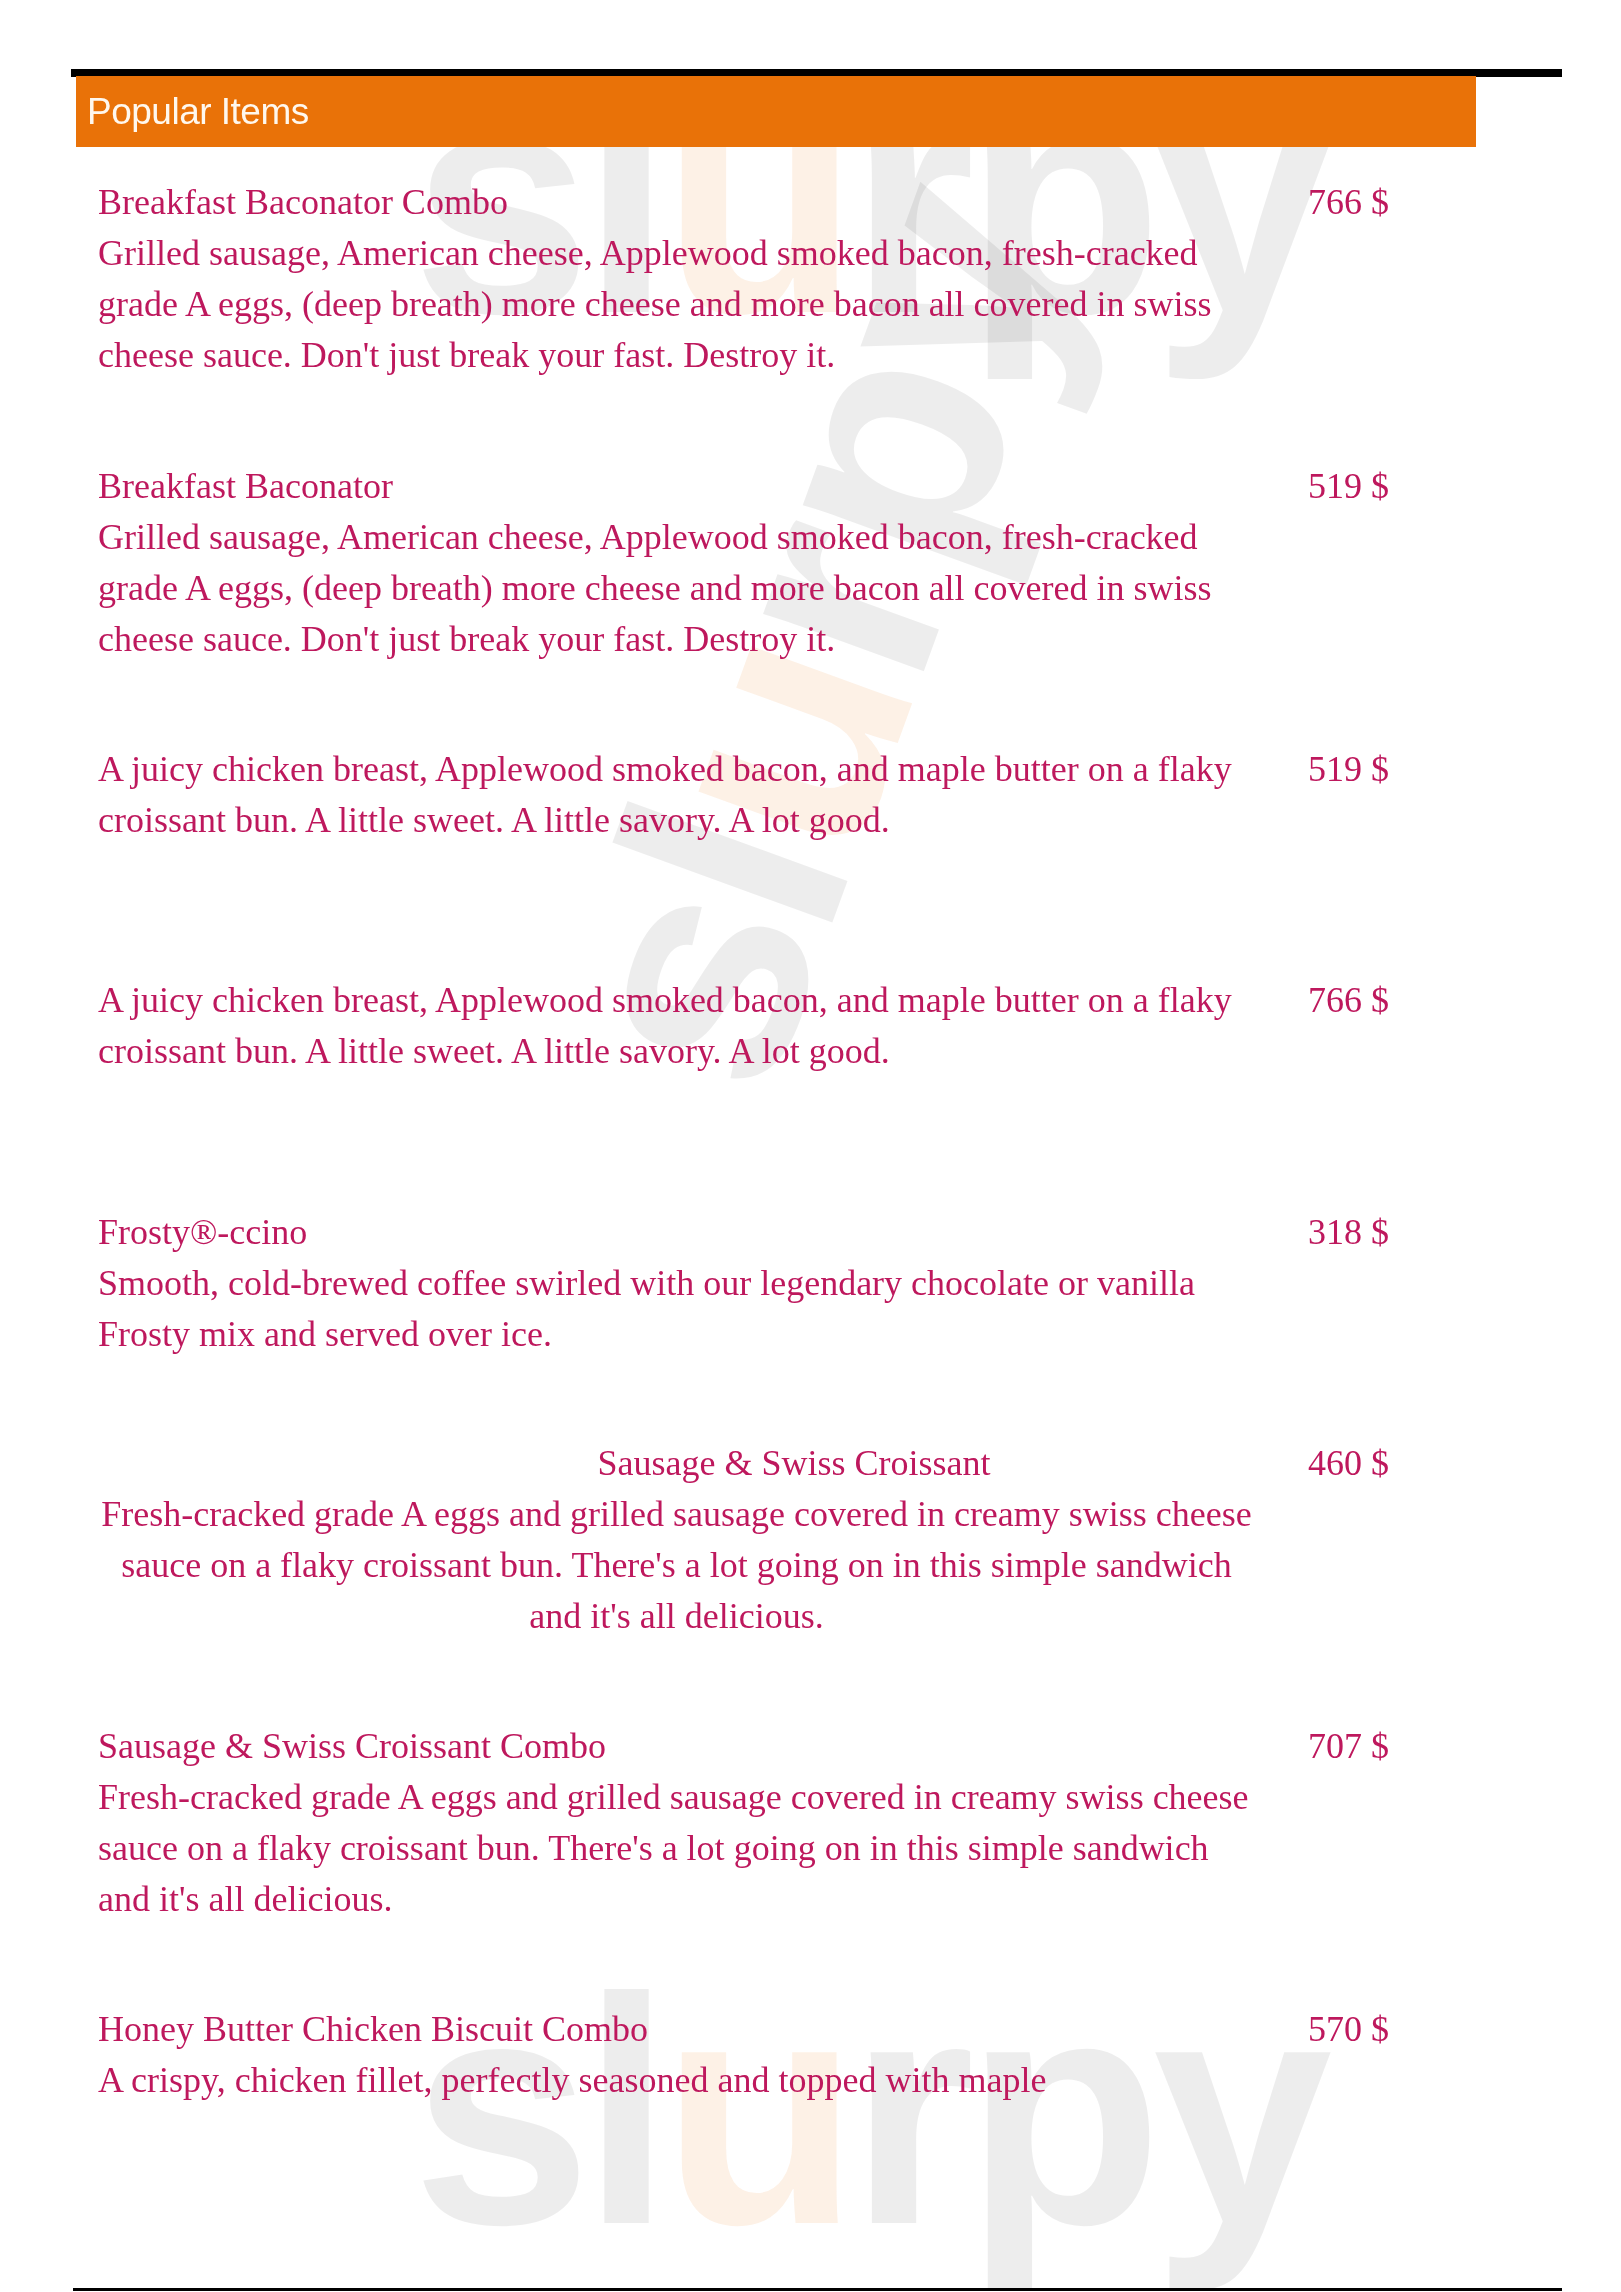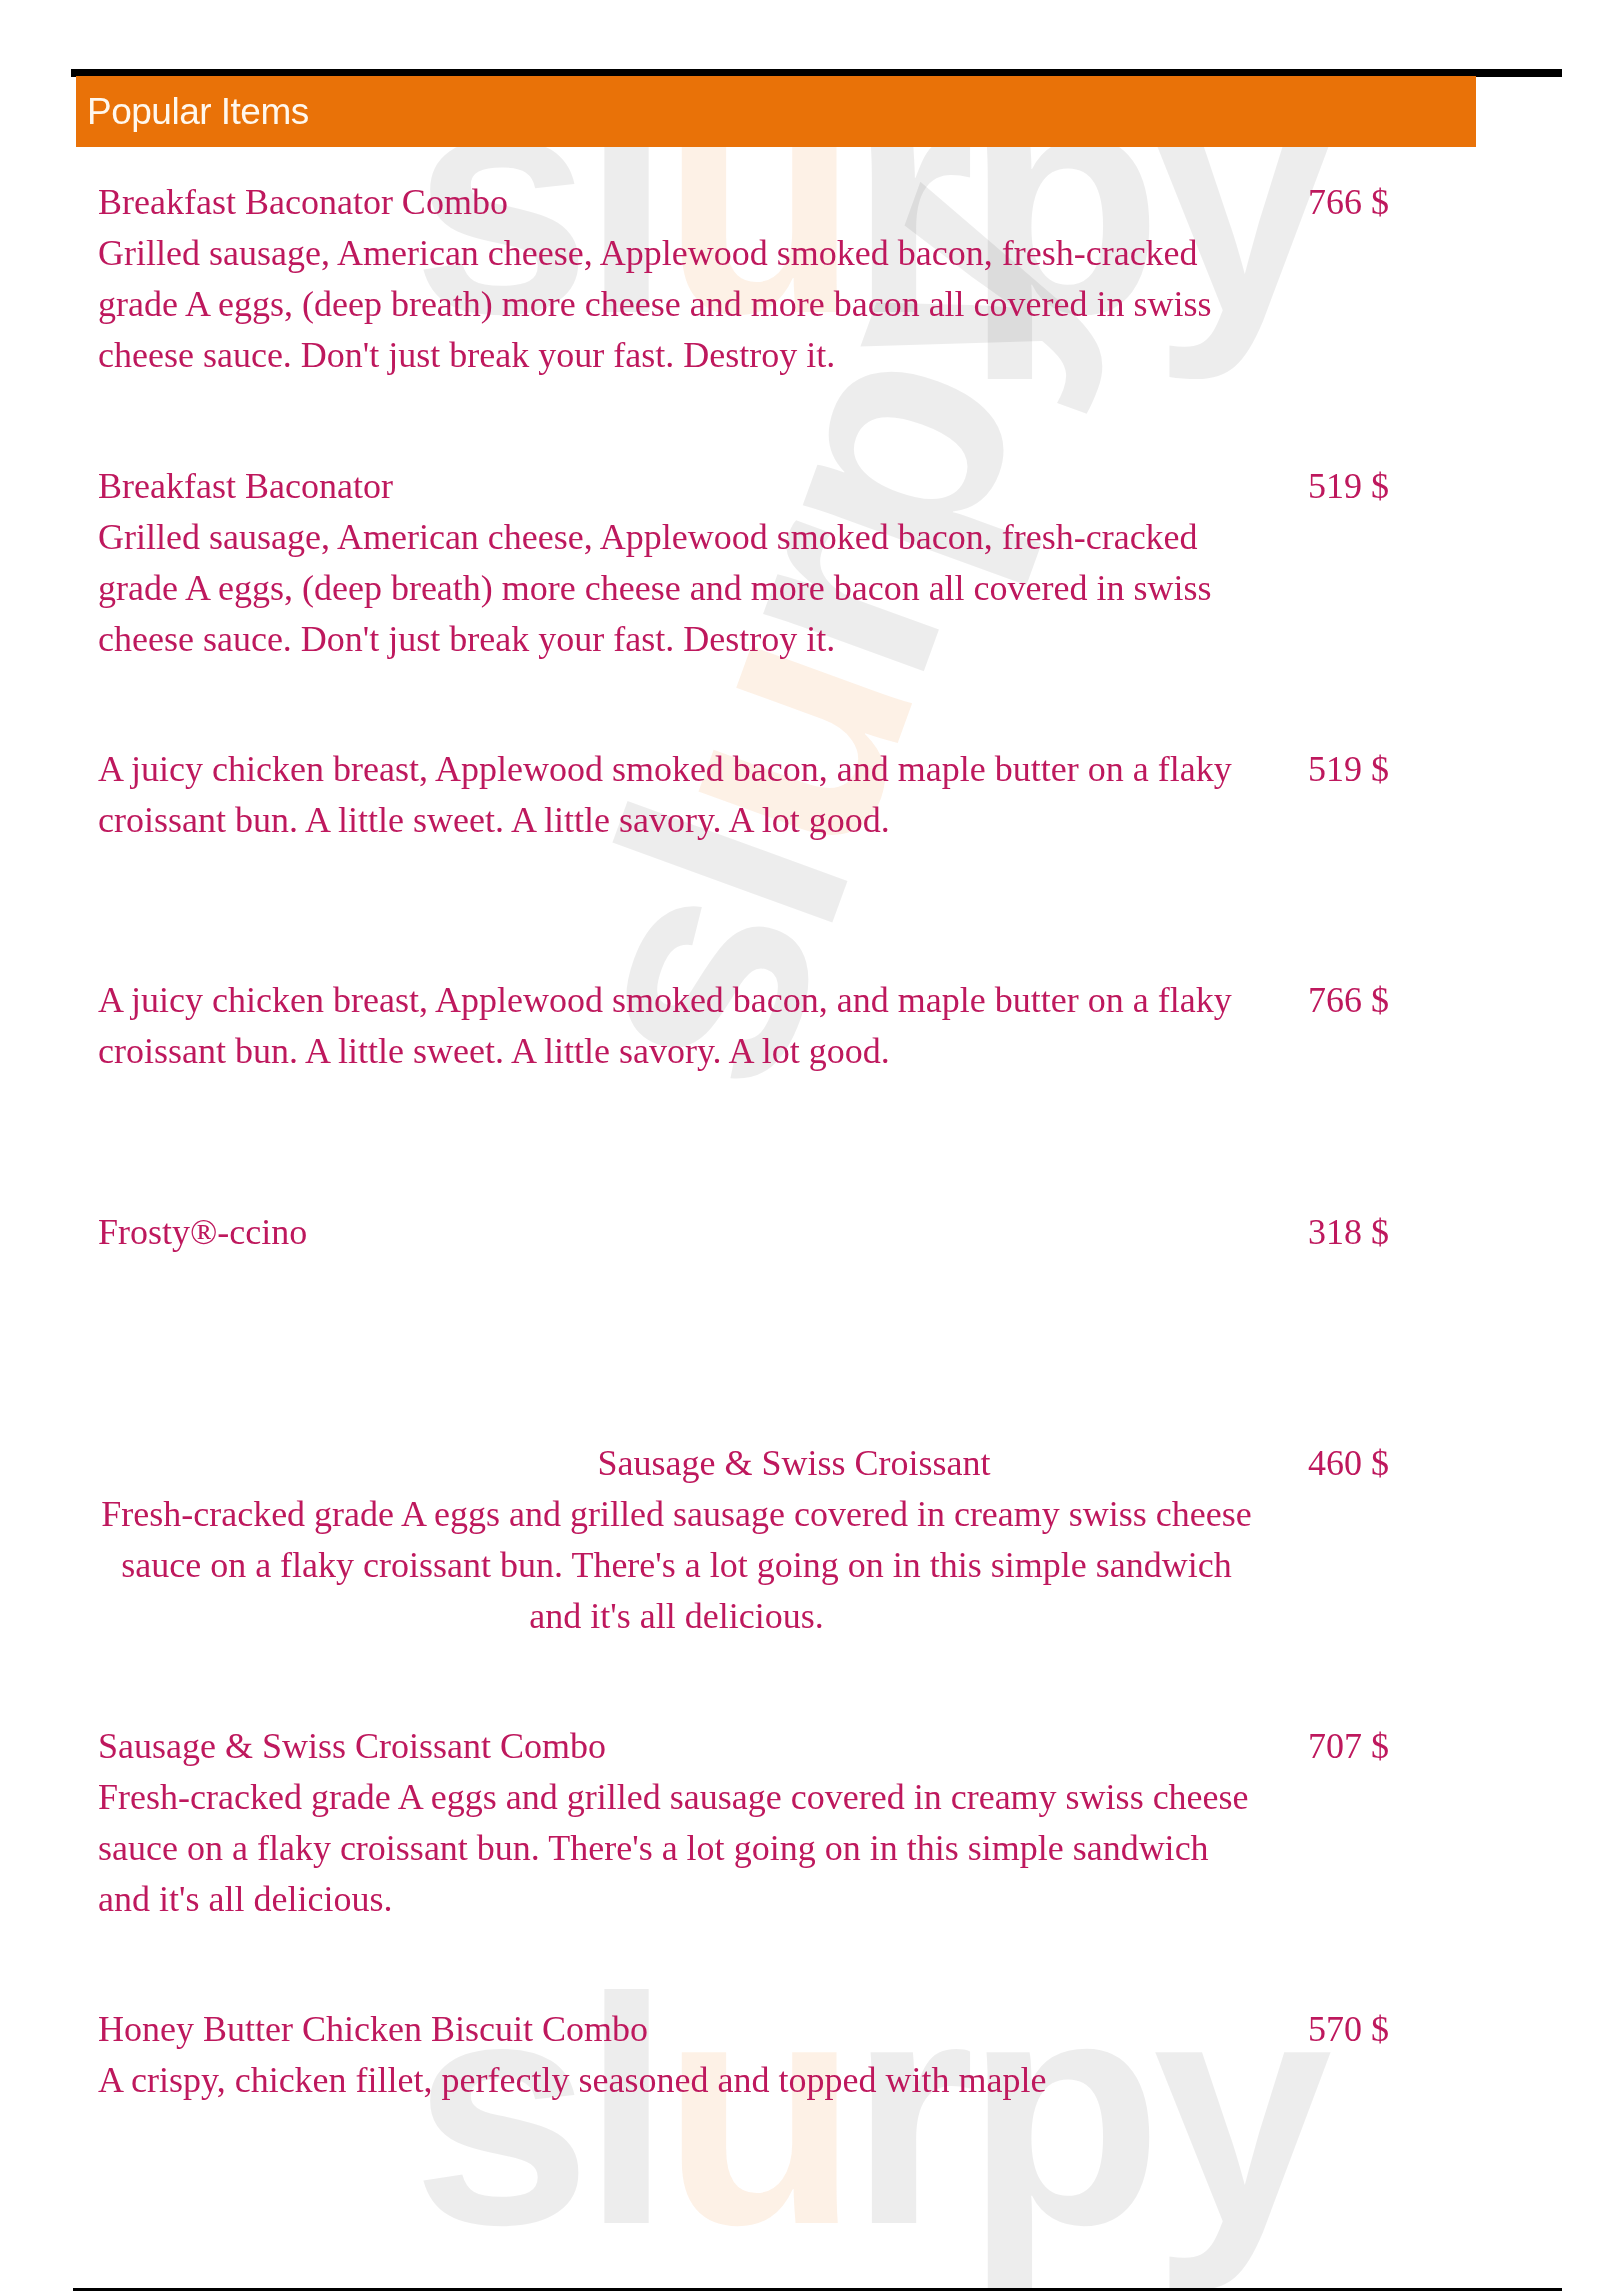--- a/index.html
+++ b/index.html
@@ -50,20 +50,21 @@
   <span class="item-price">519 $</span>
 </div>
 
 <div class="item" style="top:975px;">
   <span class="item-desc">A juicy chicken breast, Applewood smoked bacon, and maple butter on a flaky croissant bun. A little sweet. A little savory. A lot good.</span>
   <span class="item-price">766 $</span>
 </div>
 
 <div class="item" style="top:1207px;">
   <span class="item-name">Frosty®-ccino</span>
+  <span class="item-desc">Smooth, cold-brewed coffee swirled with our legendary chocolate or vanilla Frosty mix and served over ice.</span>
   <span class="item-price">318 $</span>
 </div>
 
 <div class="item" style="top:1438px;text-align:center;">
   <span class="item-name">Sausage &amp; Swiss Croissant</span>
   <span class="item-desc">Fresh-cracked grade A eggs and grilled sausage covered in creamy swiss cheese sauce on a flaky croissant bun. There's a lot going on in this simple sandwich and it's all delicious.</span>
   <span class="item-price">460 $</span>
 </div>
 
 <div class="item" style="top:1721px;">

